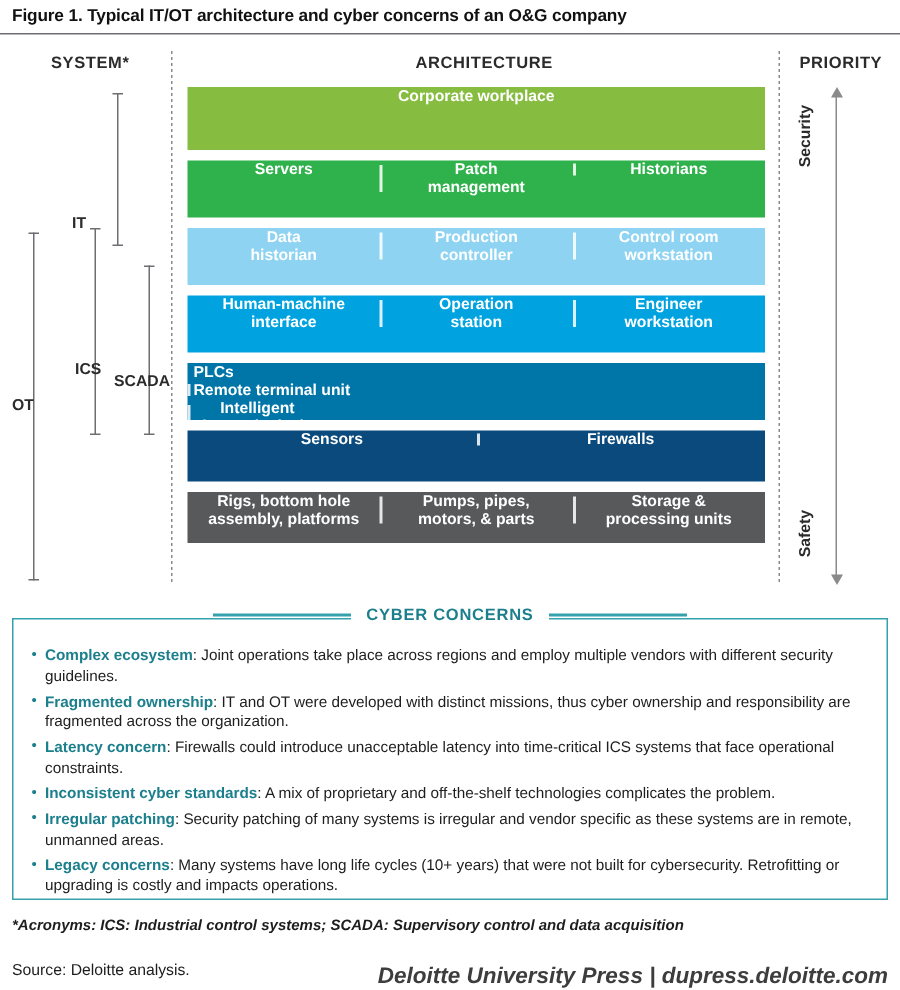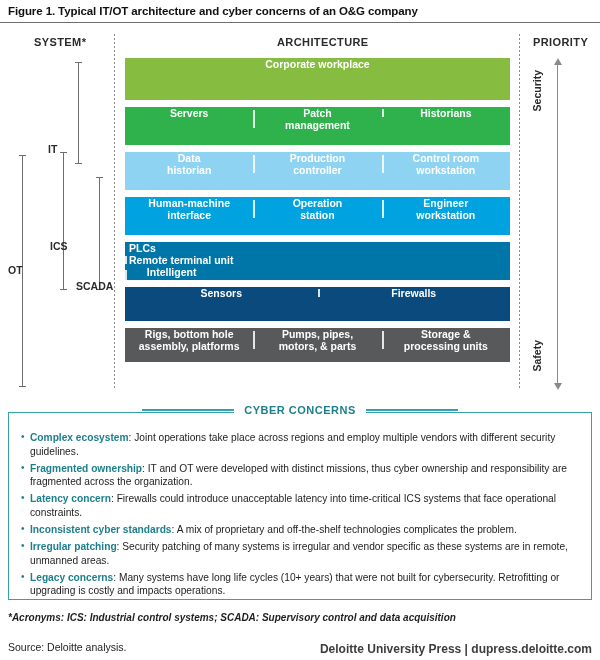--- a/index.html
+++ b/index.html
@@ -116,22 +116,23 @@
 
   
   .acronyms{
     position:absolute;left:8px;top:612px;font-size:10px;font-style:italic;
     font-weight:bold;color:#1d1d1d;
   }
   .source{
     position:absolute;left:8px;top:641px;font-size:10.5px;color:#1d1d1d;
   }
   .credit{
-    position:absolute;right:8px;top:642px;font-size:12px;font-weight:bold;
+    position:absolute;right:8px;top:642px;font-size:15px;font-weight:bold;
     color:#3d3d3d;
+    font-style:italic;
   }
 </style>
 </head>
 <body>
 
 <div class="fig-title">Figure 1. Typical IT/OT architecture and cyber concerns of an O&amp;G company</div>
 <div class="rule-top"></div>
 
 <div class="hdr hdr-system">SYSTEM*</div>
 <div class="hdr hdr-arch">ARCHITECTURE</div>
@@ -143,21 +144,21 @@
 <div class="brk" style="left:78px;top:62px;height:102px;"></div>
 <span class="brk-label" style="left:31px;top:143px;margin-left:17px;">IT</span>
 
 <div class="brk" style="left:22px;top:155px;height:232px;"></div>
 <span class="brk-label" style="left:8px;top:264px;">OT</span>
 
 <div class="brk" style="left:63px;top:152px;height:138px;"></div>
 <span class="brk-label" style="left:50px;top:240px;">ICS</span>
 
 <div class="brk" style="left:99px;top:177px;height:113px;"></div>
-<span class="brk-label" style="left:76px;top:280px;">SCADA</span>
+<span class="brk-label" style="left:76px;top:248px;">SCADA</span>
 
 <div class="arch">
 
   <div class="row r1">
     <div class="cell">Corporate workplace</div>
   </div>
 
   <div class="row r2">
     <div class="cell">Servers</div>
     <div class="cell">Patch<br>management</div>

